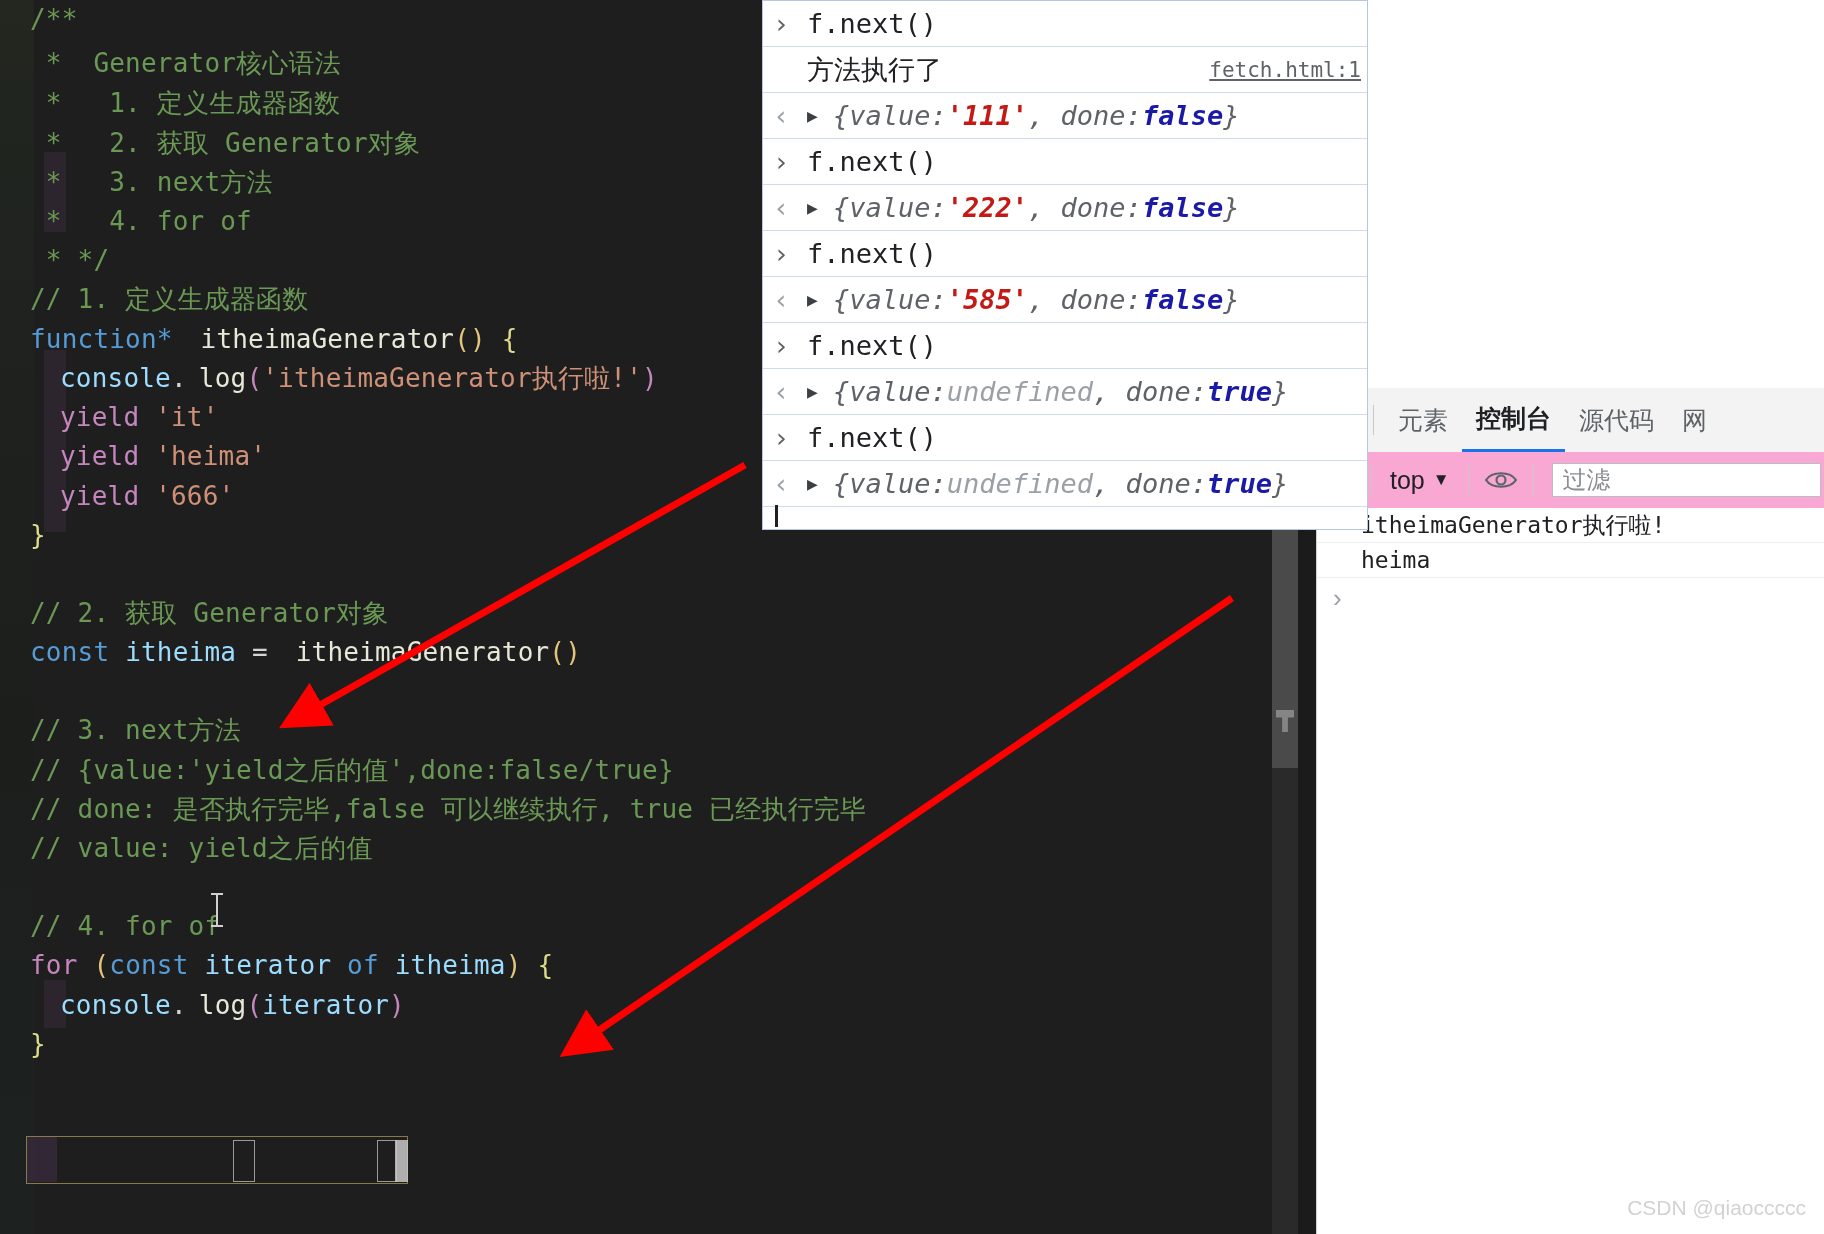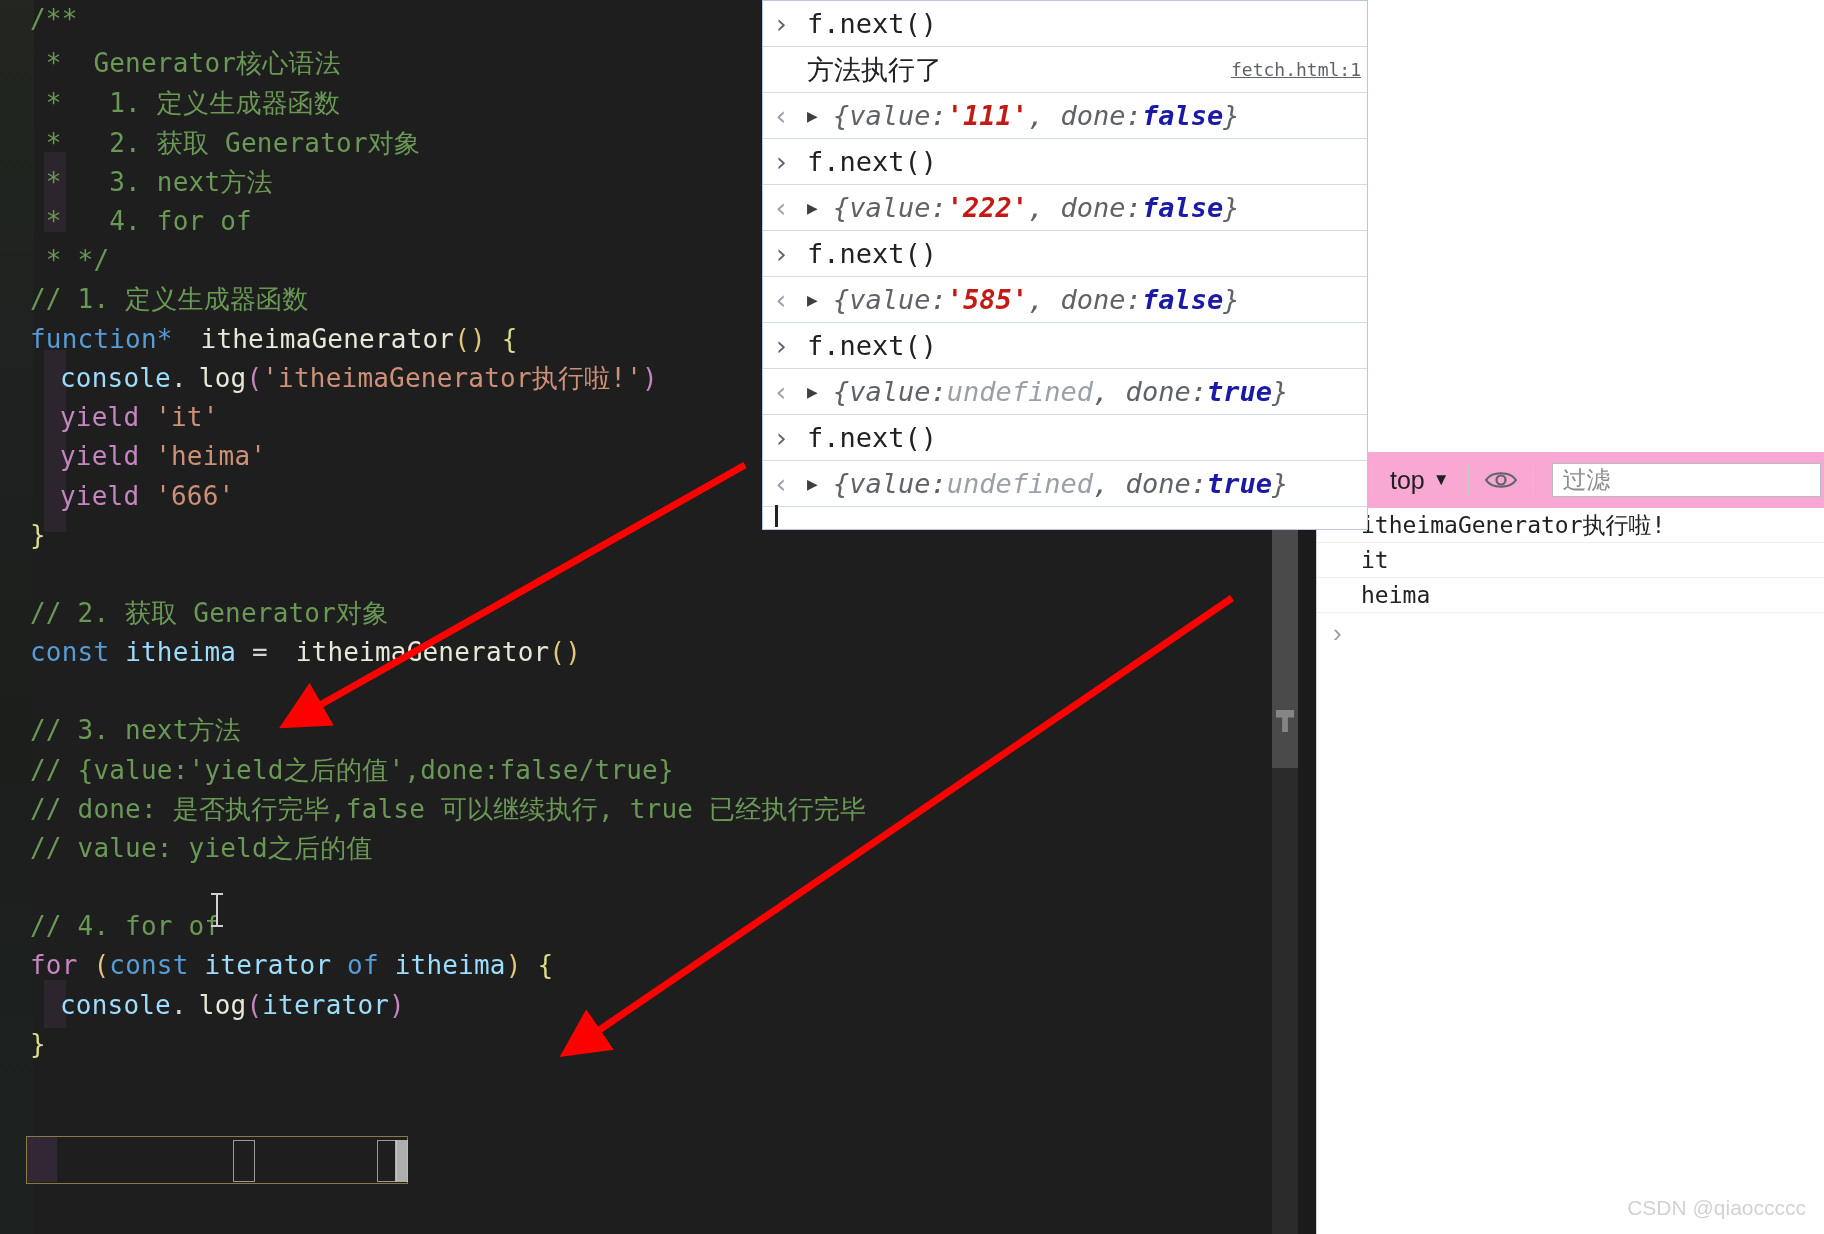--- a/index.html
+++ b/index.html
@@ -140,21 +140,21 @@
     font-size:27px;box-sizing:border-box;padding-left:10px;
     white-space:nowrap;position:relative;
   }
   .ov-chev{width:34px;color:#5f6368;font-size:27px;flex:none;}
   .ov-chev.back{color:#9aa0a6;}
   .ov-tri{width:26px;color:#3c4043;font-size:18px;flex:none;}
   .ov-in{color:#202124;}
   .ov-log{color:#202124;font-family:"DejaVu Sans","Liberation Sans",sans-serif;font-size:27px;}
   .ov-src{
     position:absolute;right:6px;color:#5f6368;text-decoration:underline;
-    font-family:"DejaVu Sans Mono","Liberation Mono",monospace;font-size:18px;
+    font-family:"DejaVu Sans Mono","Liberation Mono",monospace;font-size:21px;
   }
   .ov-obj{color:#5f6368;font-style:italic;}
   .ov-str{color:#c41a16;font-style:italic;font-weight:bold;}
   .ov-bool{color:#1a1aa6;font-style:italic;font-weight:bold;}
   .ov-undef{color:#9aa0a6;font-style:italic;}
   .ov-caret{
     position:absolute;left:12px;bottom:2px;width:3px;height:22px;background:#202124;
   }
 
   
@@ -194,20 +194,42 @@
 
 <div class="dt-gutter-ico">
   <svg width="26" height="22" viewBox="0 0 26 22">
     <rect x="1" y="1" width="24" height="20" fill="none" stroke="#5f6368" stroke-width="2"></rect>
     <rect x="4" y="5" width="8" height="13" fill="#5f6368"></rect>
   </svg>
 </div>
 
 <div id="devtools">
 
+  <div id="dt-tabbar">
+    <div class="dt-dock-icon">
+      <svg width="30" height="26" viewBox="0 0 30 26">
+        <rect x="1" y="2" width="17" height="19" fill="none" stroke="#3c4043" stroke-width="2.4"></rect>
+        <rect x="19" y="6" width="9" height="15" fill="none" stroke="#3c4043" stroke-width="2.4"></rect>
+        <line x1="1" y1="23" x2="28" y2="23" stroke="#3c4043" stroke-width="2.4"></line>
+      </svg>
+    </div>
+    <div class="dt-sep"></div>
+    <div class="dt-tab">
+        <span>元素</span>
+      </div>
+    <div class="dt-tab sel">
+        <span>控制台</span>
+      </div>
+    <div class="dt-tab">
+        <span>源代码</span>
+      </div>
+    <div class="dt-tab">
+        <span>网</span>
+      </div>
+  </div>
 
   <div id="dt-toolbar">
     <div class="tb-ico">
       <svg width="30" height="30" viewBox="0 0 30 30">
         <circle cx="15" cy="15" r="12" fill="none" stroke="#5f6368" stroke-width="2.4"></circle>
         <line x1="6.5" y1="23.5" x2="23.5" y2="6.5" stroke="#5f6368" stroke-width="2.4"></line>
       </svg>
     </div>
     <div class="dt-sep"></div>
     <div class="tb-ctx">
@@ -222,21 +244,20 @@
       </svg>
     </div>
     <div class="dt-sep"></div>
     <div class="tb-filter">
       <span>过滤</span>
     </div>
   </div>
 
   <div id="dt-console">
       <div class="dt-row">itheimaGenerator执行啦!</div>
-      <div class="dt-row">it</div>
       <div class="dt-row">heima</div>
       <div class="dt-prompt">›</div>
     </div>
 </div>
 
 <div id="overlay">
     <div class="ov-row">
       <span class="ov-chev">›</span>
       <span class="ov-in">f.next()</span>
     </div>

